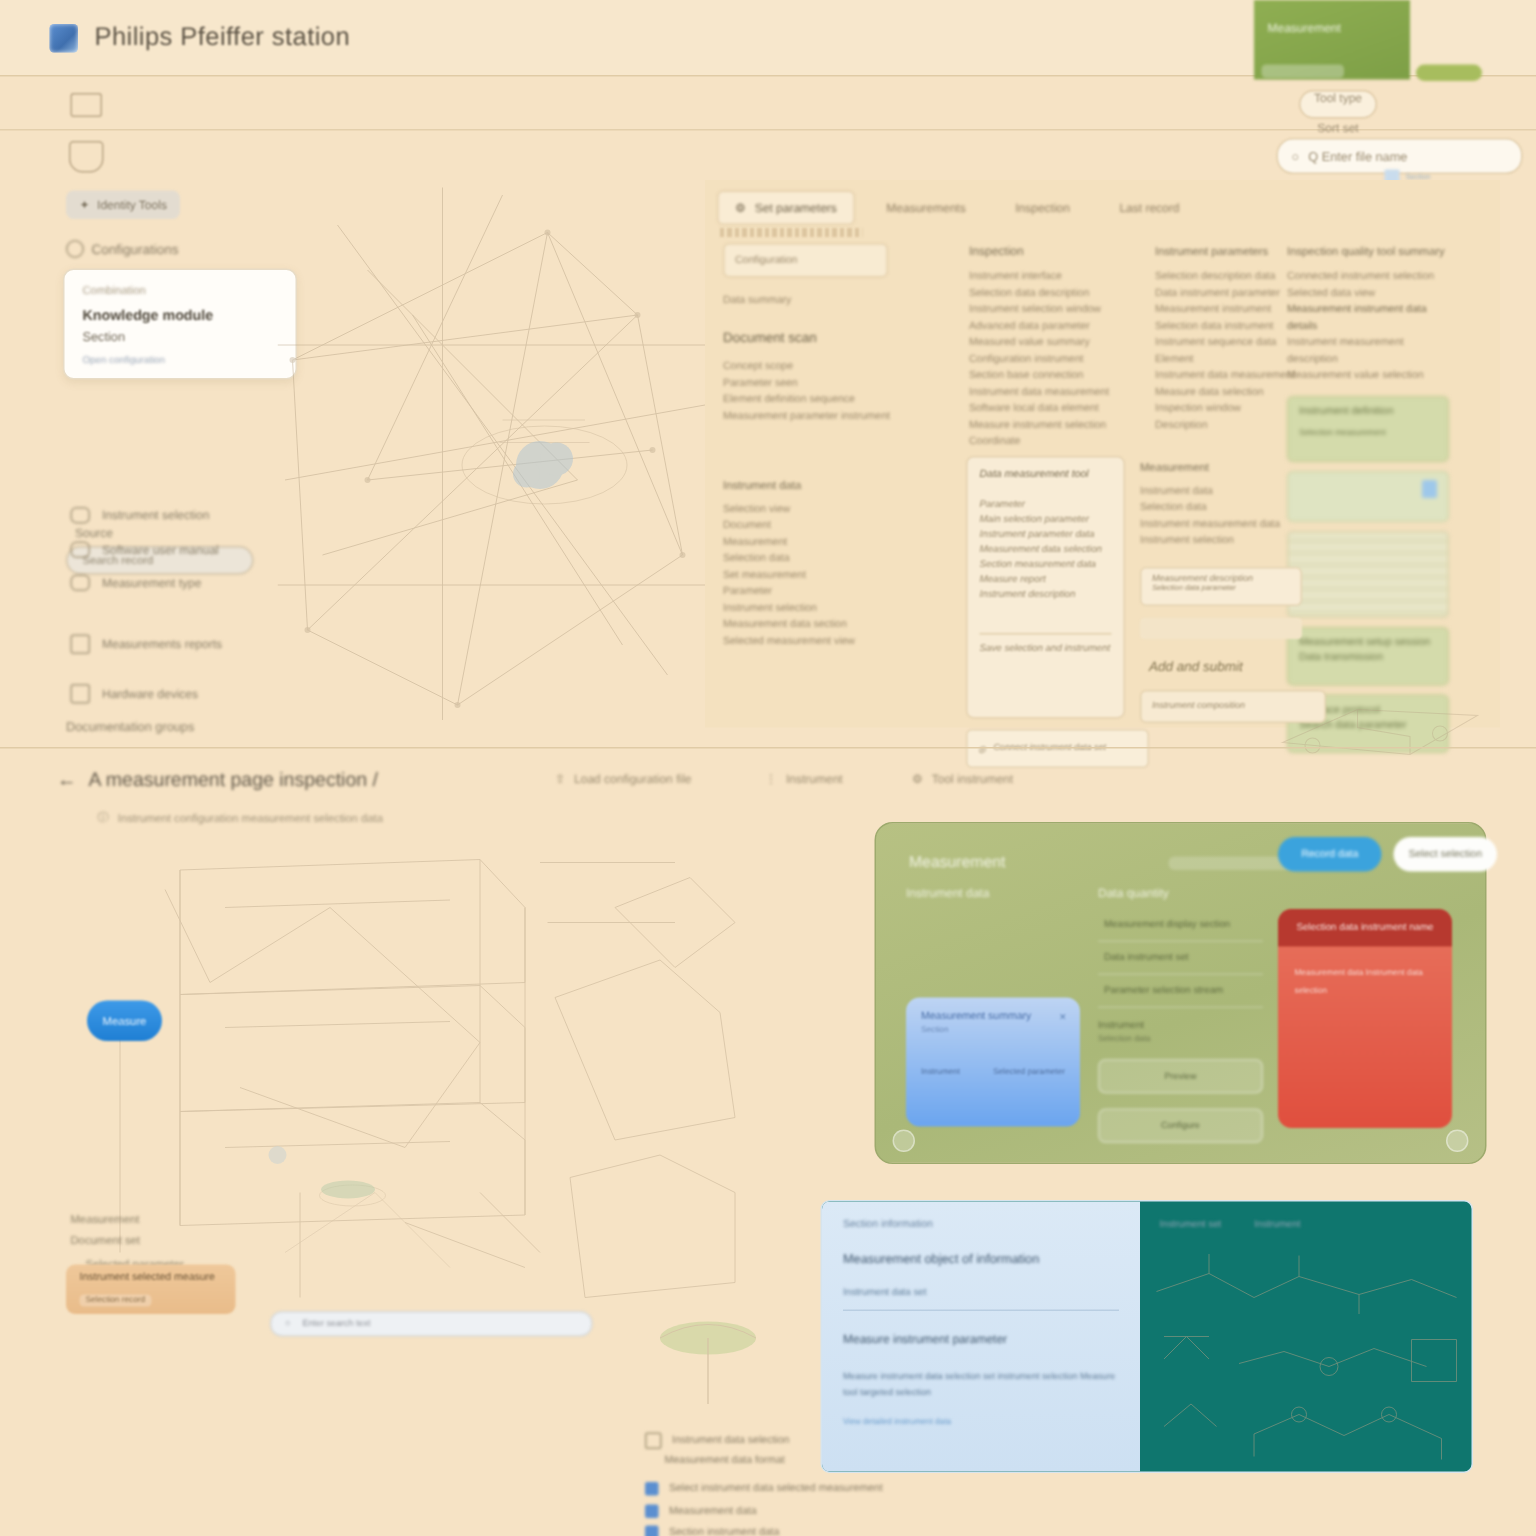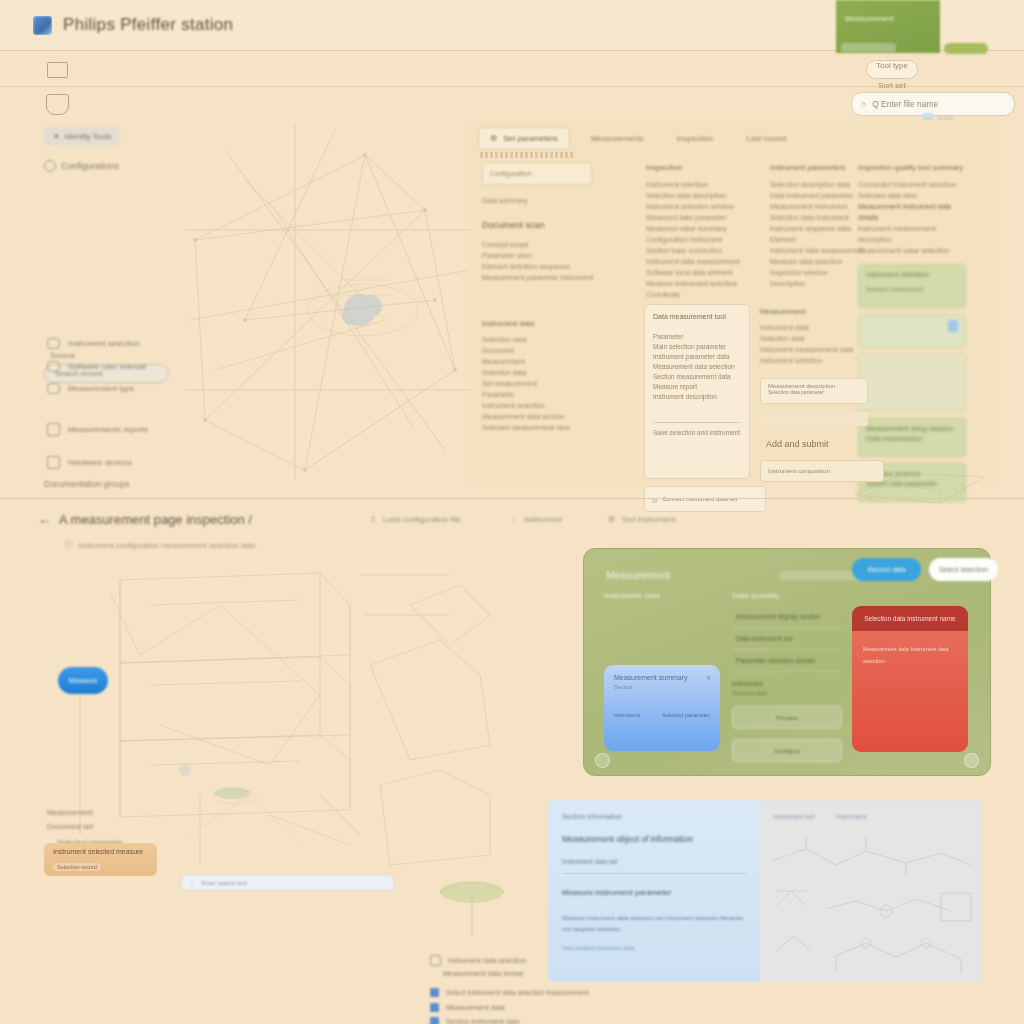--- a/index.html
+++ b/index.html
@@ -2,21 +2,21 @@
 <html><head>
 <meta charset="utf-8">
 <style>
   html,body{margin:0;padding:0;}
   body{
     width:1024px;height:1024px;overflow:hidden;position:relative;
     background:#f6e3c5;
     font-family:"Liberation Sans",sans-serif;
     color:#8a7a5e;
   }
-  .blur{filter:blur(0.7px);}
+  .blur{filter:blur(0.7px);font-style:italic;}
 
   
   #app-header{
     position:absolute;left:0;top:0;width:1024px;height:50px;
     background:#f7e7cc;border-bottom:1px solid #e0cba6;
     display:flex;align-items:center;
   }
   #app-logo{
     width:19px;height:19px;margin-left:33px;border-radius:3px;
     background:linear-gradient(135deg,#5b8fd0 0%,#3f6fae 60%,#8fb6dd 100%);
@@ -222,21 +222,21 @@
   #card-red-body{padding:12px 11px;font-size:5.5px;color:#f6d3cb;line-height:12px;}
   .dash-dot{
     position:absolute;bottom:7px;width:13px;height:13px;border-radius:50%;
     background:rgba(255,255,255,.25);border:1px solid rgba(255,255,255,.4);
   }
   #dash-dot-l{left:11px;} #dash-dot-r{right:11px;}
 
   
   #blue-panel{
     position:absolute;left:547px;top:800px;width:433px;height:180px;
-    background:#e5e5e5;border:1px solid #d6e4ee;border-radius:6px;overflow:hidden;
+    background:#0f766e;border:1px solid #d6e4ee;border-radius:6px;overflow:hidden;
   }
   #blue-panel-left{
     position:absolute;left:0;top:0;width:212px;height:180px;
     background:linear-gradient(180deg,#dbe9f6,#cde0f2);padding:12px 14px;box-sizing:border-box;
   }
   #bp-kicker{font-size:7px;color:#6d87a3;filter:blur(1px);}
   #bp-title{font-size:8.5px;color:#3f566e;margin-top:14px;filter:blur(0.9px);}
   #bp-label{font-size:6.5px;color:#63809d;margin-top:14px;filter:blur(1px);}
   #bp-rule{height:1px;background:#b9cee2;margin-top:8px;}
   #bp-h2{font-size:8px;color:#41586f;margin-top:14px;filter:blur(0.9px);}
@@ -308,20 +308,26 @@
   <div id="sidebar-tag">
     <span>✦</span>
     <span>Identity Tools</span>
   </div>
 
   <div id="sidebar-section-label">
     <span class="ringi"></span>
     <span>Configurations</span>
   </div>
 
+  <div id="info-card">
+    <div id="info-card-kicker">Combination</div>
+    <div id="info-card-title">Knowledge module</div>
+    <div id="info-card-sub">Section</div>
+    <div id="info-card-link">Open configuration</div>
+  </div>
 
   <div id="field-label">Source</div>
   <div id="field-input">
     <span>Search record</span>
   </div>
 
   <div class="side-item" style="top:252px">
     <span class="side-ico"></span>
     <span>Instrument selection</span>
   </div>

